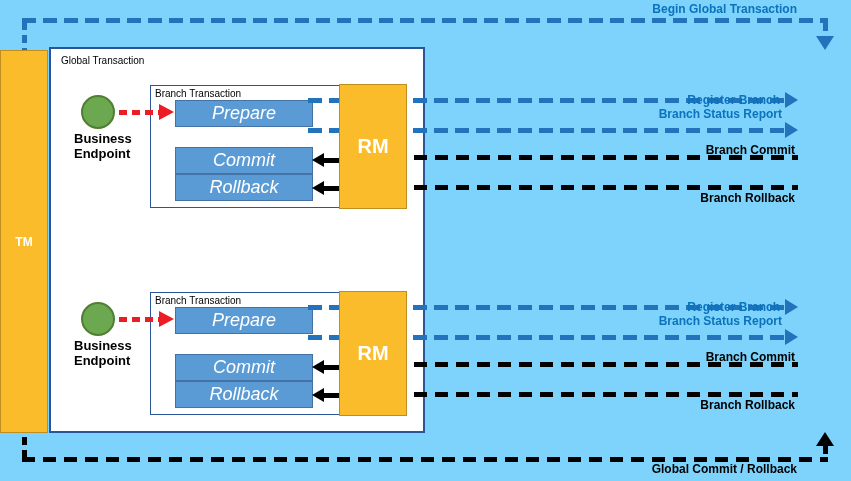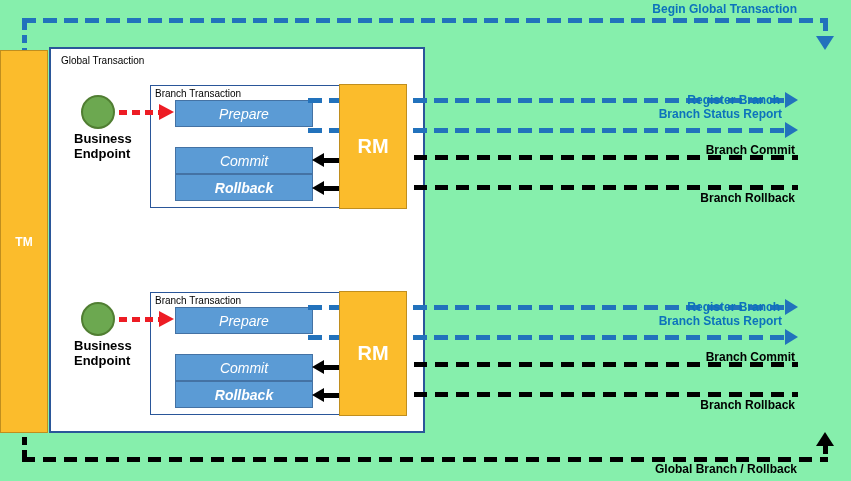--- a/index.html
+++ b/index.html
@@ -1,18 +1,18 @@
 <!DOCTYPE html>
 <html><head>
 <meta charset="utf-8">
 <style>
   html,body{margin:0;padding:0;background:#E7E7E7;}
   #stage{
     position:relative;width:851px;height:481px;overflow:hidden;
-    background:#86efac;
+    background:#7dd3fc;
     font-family:"Liberation Sans",sans-serif;
   }
   #stage *{position:absolute;box-sizing:border-box;}
 
   
   .actor{
     background:#FBBC2C;border:1px solid #C08E1E;z-index:3;
     color:#fff;font-weight:bold;font-size:12px;
     display:flex;align-items:center;justify-content:center;
   }
@@ -27,24 +27,24 @@
   .box-title{position:absolute;left:10px;top:6px;font-size:10px;font-weight:normal;color:#000;white-space:nowrap;}
 
   
   .grp{left:0;width:851px;height:132px;z-index:1;}
   #g1{top:84px;} #g2{top:291px;}
 
   .branch-box{left:150px;top:1px;width:195px;height:123px;background:#fff;border:1.5px solid #2A5699;z-index:1;}
   .branch-box .box-title{left:4px;top:2px;}
   .op{
     left:175px;width:138px;height:27px;background:#5B9BD5;border:1px solid #4472A4;
-    color:#fff;font-style:italic;font-size:14px;z-index:1;
+    color:#fff;font-style:italic;font-size:18px;z-index:1;
     display:flex;align-items:center;justify-content:center;
   }
-  .op.prepare{top:16px;} .op.commit{top:63px;} .op.rollback{top:90px;font-weight:bold;}
+  .op.prepare{top:16px;} .op.commit{top:63px;} .op.rollback{top:90px;}
   .rm{left:339px;top:0;width:68px;height:125px;background:#FBBC2C;border:1px solid #C08E1E;z-index:3;
       color:#fff;font-weight:bold;font-size:20px;display:flex;align-items:center;justify-content:center;}
 
   .circle{left:81px;top:11px;width:34px;height:34px;border-radius:50%;
           background:#6CA850;border:2px solid #507E32;z-index:1;}
   .be-label{left:74px;top:47px;width:72px;font-size:13px;font-weight:bold;line-height:15px;color:#000;z-index:1;}
 
   
   .hdash-blue{height:5px;background:repeating-linear-gradient(90deg,#2272BC 0 14px,transparent 14px 21px);z-index:2;}
   .hdash-black{height:5px;background:repeating-linear-gradient(90deg,#000 0 13px,transparent 13px 21px);z-index:2;}
@@ -177,15 +177,15 @@
     <div class="lbl lbl-blue lbl-register">Register Branch</div>
     <div class="lbl lbl-blue lbl-status">Branch Status Report</div>
     <div class="lbl lbl-black lbl-bcommit">Branch Commit</div>
     <div class="lbl lbl-black lbl-brollback">Branch Rollback</div>
   </div>
 
   <div class="vdash-black" id="gc-v-left"></div>
   <div class="hdash-black" id="gc-h"></div>
   <div class="vdash-black" id="gc-v-right"></div>
   <div class="tri tri-up-black" id="gc-arrow"></div>
-  <div class="lbl lbl-black" id="gc-label">Global Branch / Rollback</div>
+  <div class="lbl lbl-black" id="gc-label">Global Commit / Rollback</div>
 
 </div>
 
 </body></html>

